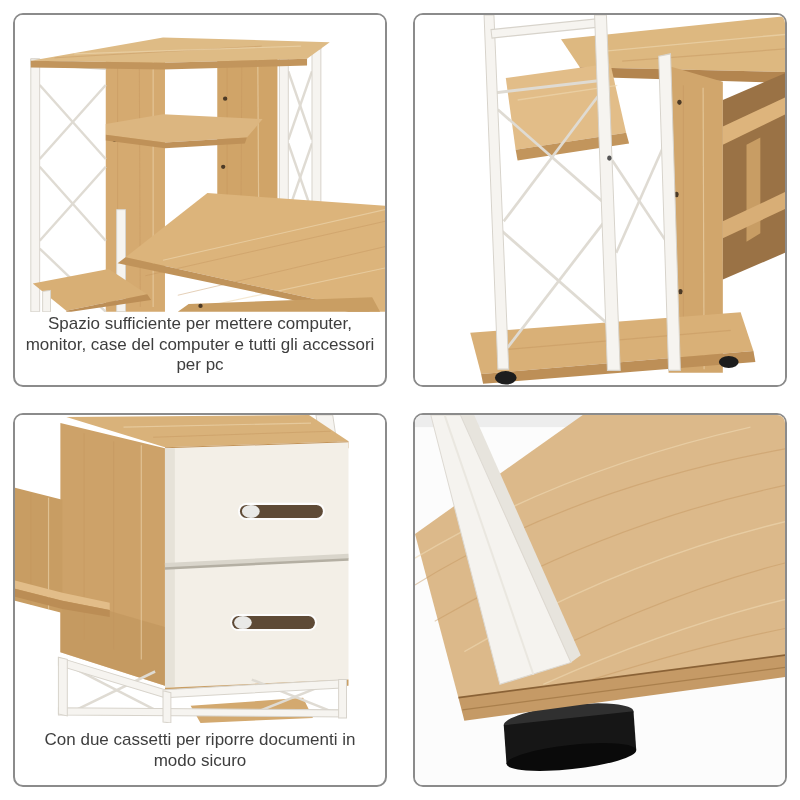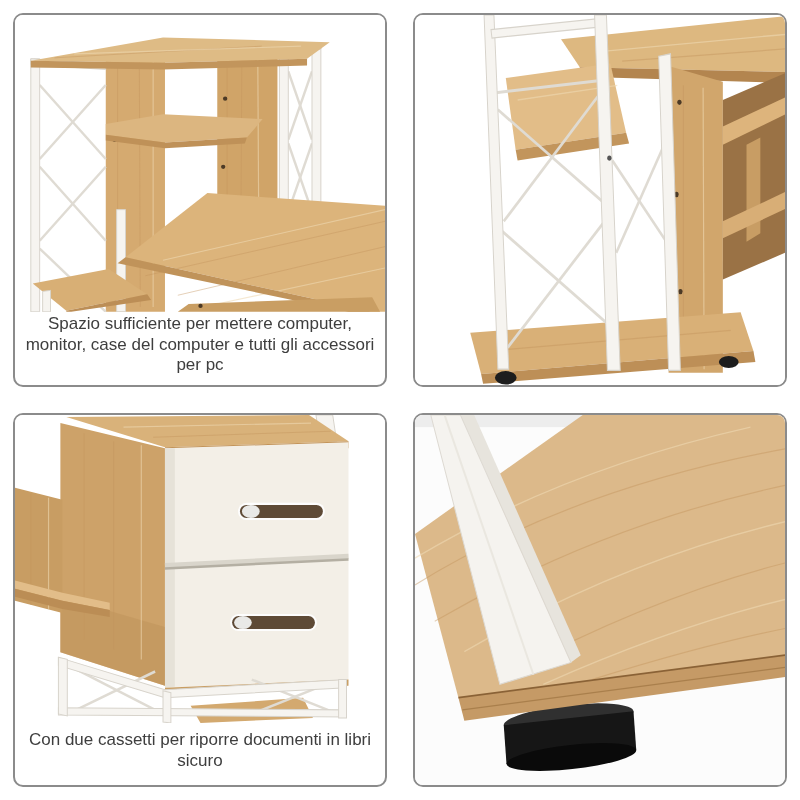--- a/index.html
+++ b/index.html
@@ -229,21 +229,21 @@
           <line class="wire" x1="240" y1="262" x2="322" y2="294"></line>
             <line class="wire" x1="322" y1="264" x2="240" y2="296"></line>
           <polygon class="post" points="44,240 152,272 336,262 336,270 152,280 44,248"></polygon>
           <polygon class="post" points="44,290 336,292 336,299 44,297"></polygon>
           <polygon class="post" points="44,240 53,242 53,298 44,296"></polygon>
           <polygon class="post" points="328,262 336,262 336,300 328,300"></polygon>
           <polygon class="post" points="150,273 158,275 158,305 150,304"></polygon>
         </g>
       </svg>
     </div>
-    <div class="caption">Con due cassetti per riporre documenti in libri sicuro</div>
+    <div class="caption">Con due cassetti per riporre documenti in modo sicuro</div>
   </div>
 
   <div class="panel">
     <div class="photo">
       <svg viewBox="0 0 375 305" preserveAspectRatio="none">
         <rect width="375" height="305" fill="#fcfcfc"></rect>
         <rect width="375" height="10" fill="#ededed"></rect>
 
         <g transform="rotate(-5 157 265)">
           <ellipse cx="157" cy="250" rx="66" ry="11" fill="#303030"></ellipse>

